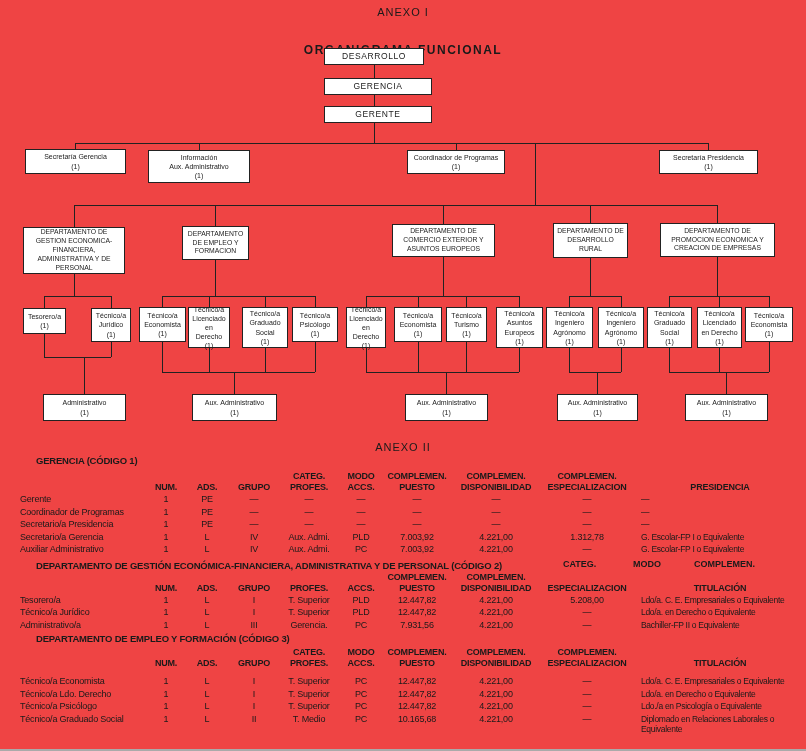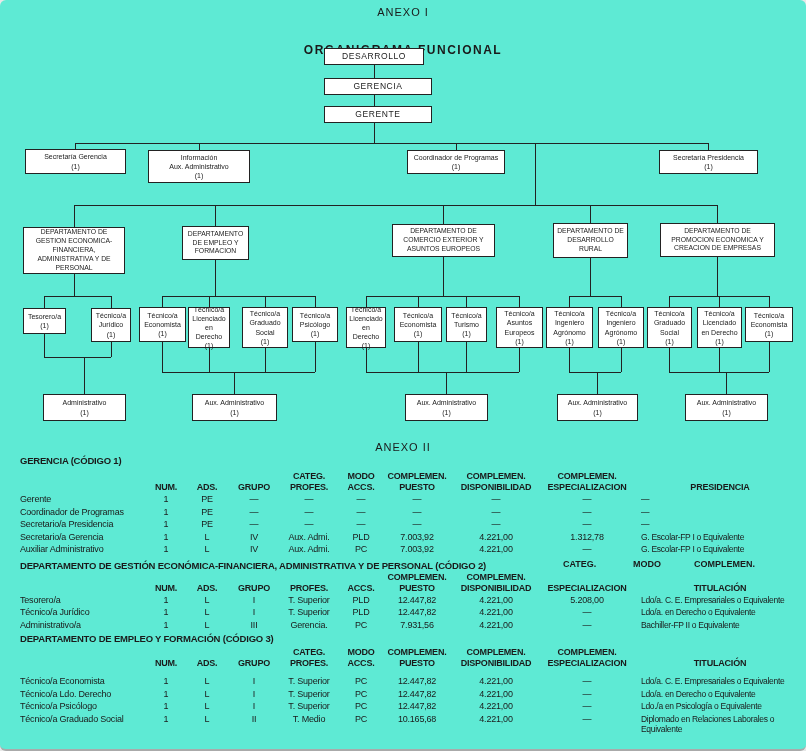--- a/index.html
+++ b/index.html
@@ -1,39 +1,39 @@
 <!DOCTYPE html>
 <html><head>
 <meta charset="utf-8">
 <style>
   html,body{margin:0;padding:0;background:#e8e8e8;}
-  .page{width:806px;height:751px;position:relative;background:#5eead4;color:#1a1a1a;
+  .page{width:806px;height:751px;position:relative;background:#ef4444;color:#1a1a1a;
         font-family:"Liberation Sans",sans-serif;overflow:hidden;margin:0 auto;
-        border-bottom:2px solid #aaa;box-sizing:border-box;border-radius:6px;}
+        border-bottom:2px solid #aaa;box-sizing:border-box;}
   
   .orgchart{position:absolute;left:0;top:0;width:806px;height:435px;}
   .oc-title{position:absolute;left:0;top:6px;width:806px;text-align:center;
             font-size:11px;letter-spacing:1px;}
   .oc-subtitle{position:absolute;left:0;top:19px;width:806px;text-align:center;
                font-size:12px;font-weight:bold;letter-spacing:1.5px;margin-top:24px;}
   .connectors{position:absolute;left:0;top:0;z-index:0;}
   .node{position:absolute;z-index:1;background:#fff;border:1px solid #222;
         box-sizing:border-box;display:flex;flex-direction:column;align-items:center;
         justify-content:center;text-align:center;font-size:7px;line-height:1.3;
         padding:1px 2px;}
   .node .l1,.node .l2,.node .cnt{display:block;width:100%;}
   .node-lg{font-size:8.5px;letter-spacing:0.6px;}
   .node-dept{font-size:6.8px;text-transform:uppercase;}
   
   .anexo2{position:absolute;left:0;top:437px;width:806px;}
   .a2-title{text-align:center;font-size:11px;letter-spacing:1px;margin-top:4px;}
   .a2-subtitle{text-align:center;font-size:12.5px;font-weight:bold;letter-spacing:0.5px;
                margin:2px 0 9px 0;}
   .sec-title{font-size:9.5px;font-weight:bold;letter-spacing:-0.2px;}
-  .sec-title-row{position:relative;padding-left:20px;line-height:12px;}
+  .sec-title-row{position:relative;padding-left:36px;line-height:12px;}
   .sec-title-row .stray{position:absolute;top:0;font-size:9px;font-weight:bold;}
   .grid{display:grid;grid-template-columns:148px 36px 46px 48px 62px 42px 70px 88px 94px 1fr;
         align-items:start;}
   .hdr{line-height:11px;font-size:9px;font-weight:bold;letter-spacing:-0.2px;}
   .trow{line-height:12.5px;font-size:9px;letter-spacing:-0.2px;}
   .c{text-align:center;}
   .c.left{text-align:left;}
   .c.nm{padding-left:20px;}
   .c.tit{padding-left:7px;font-size:8.5px;letter-spacing:-0.3px;line-height:10.5px;
          padding-top:1px;}

